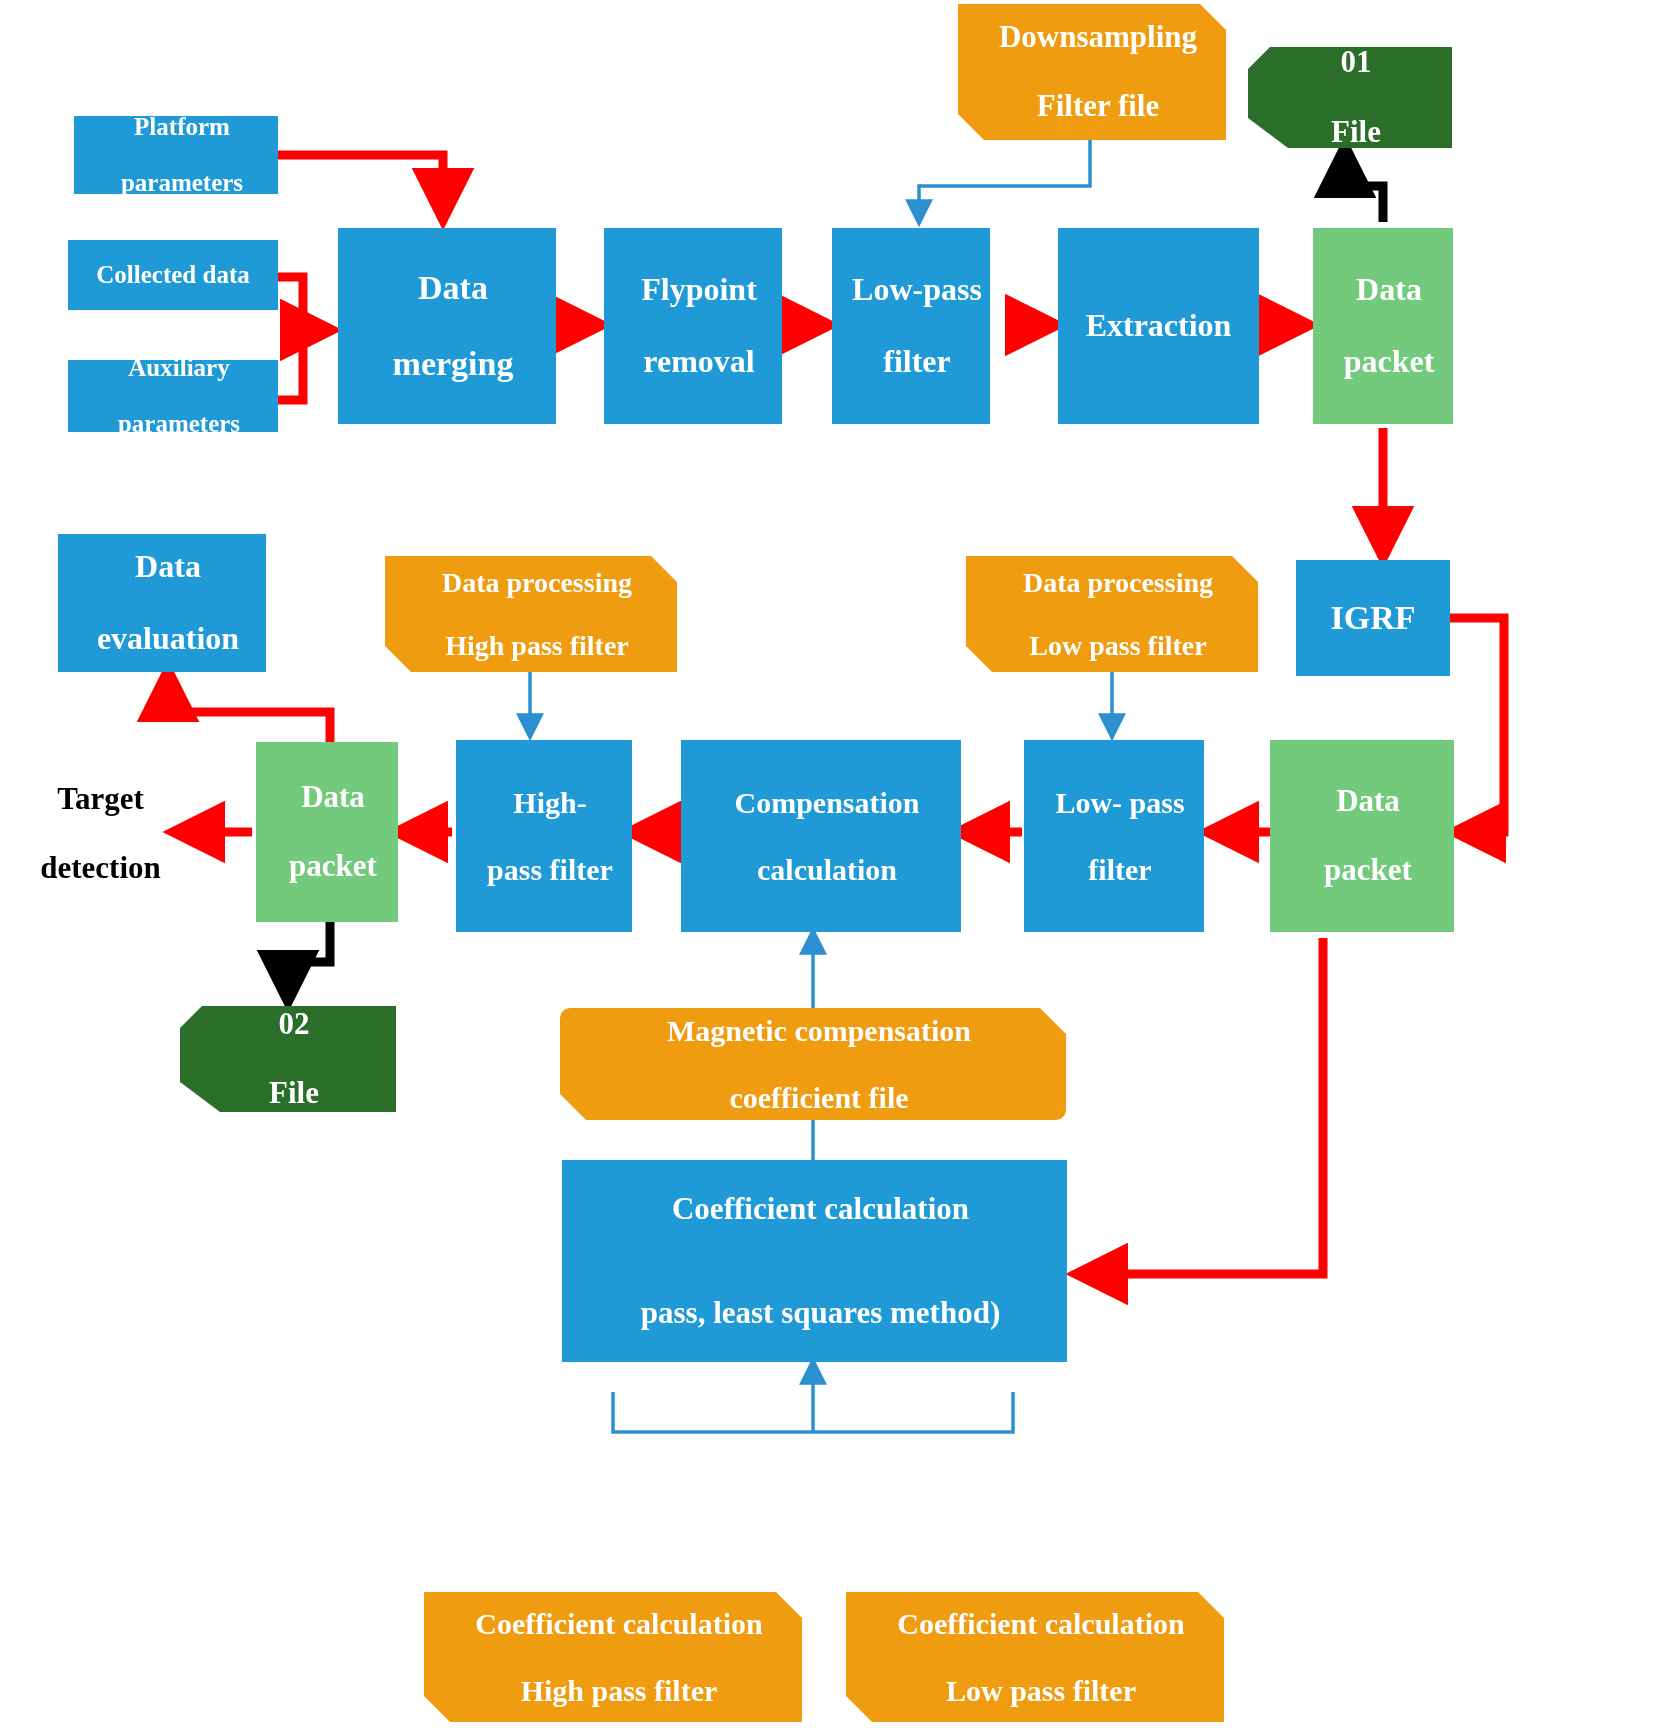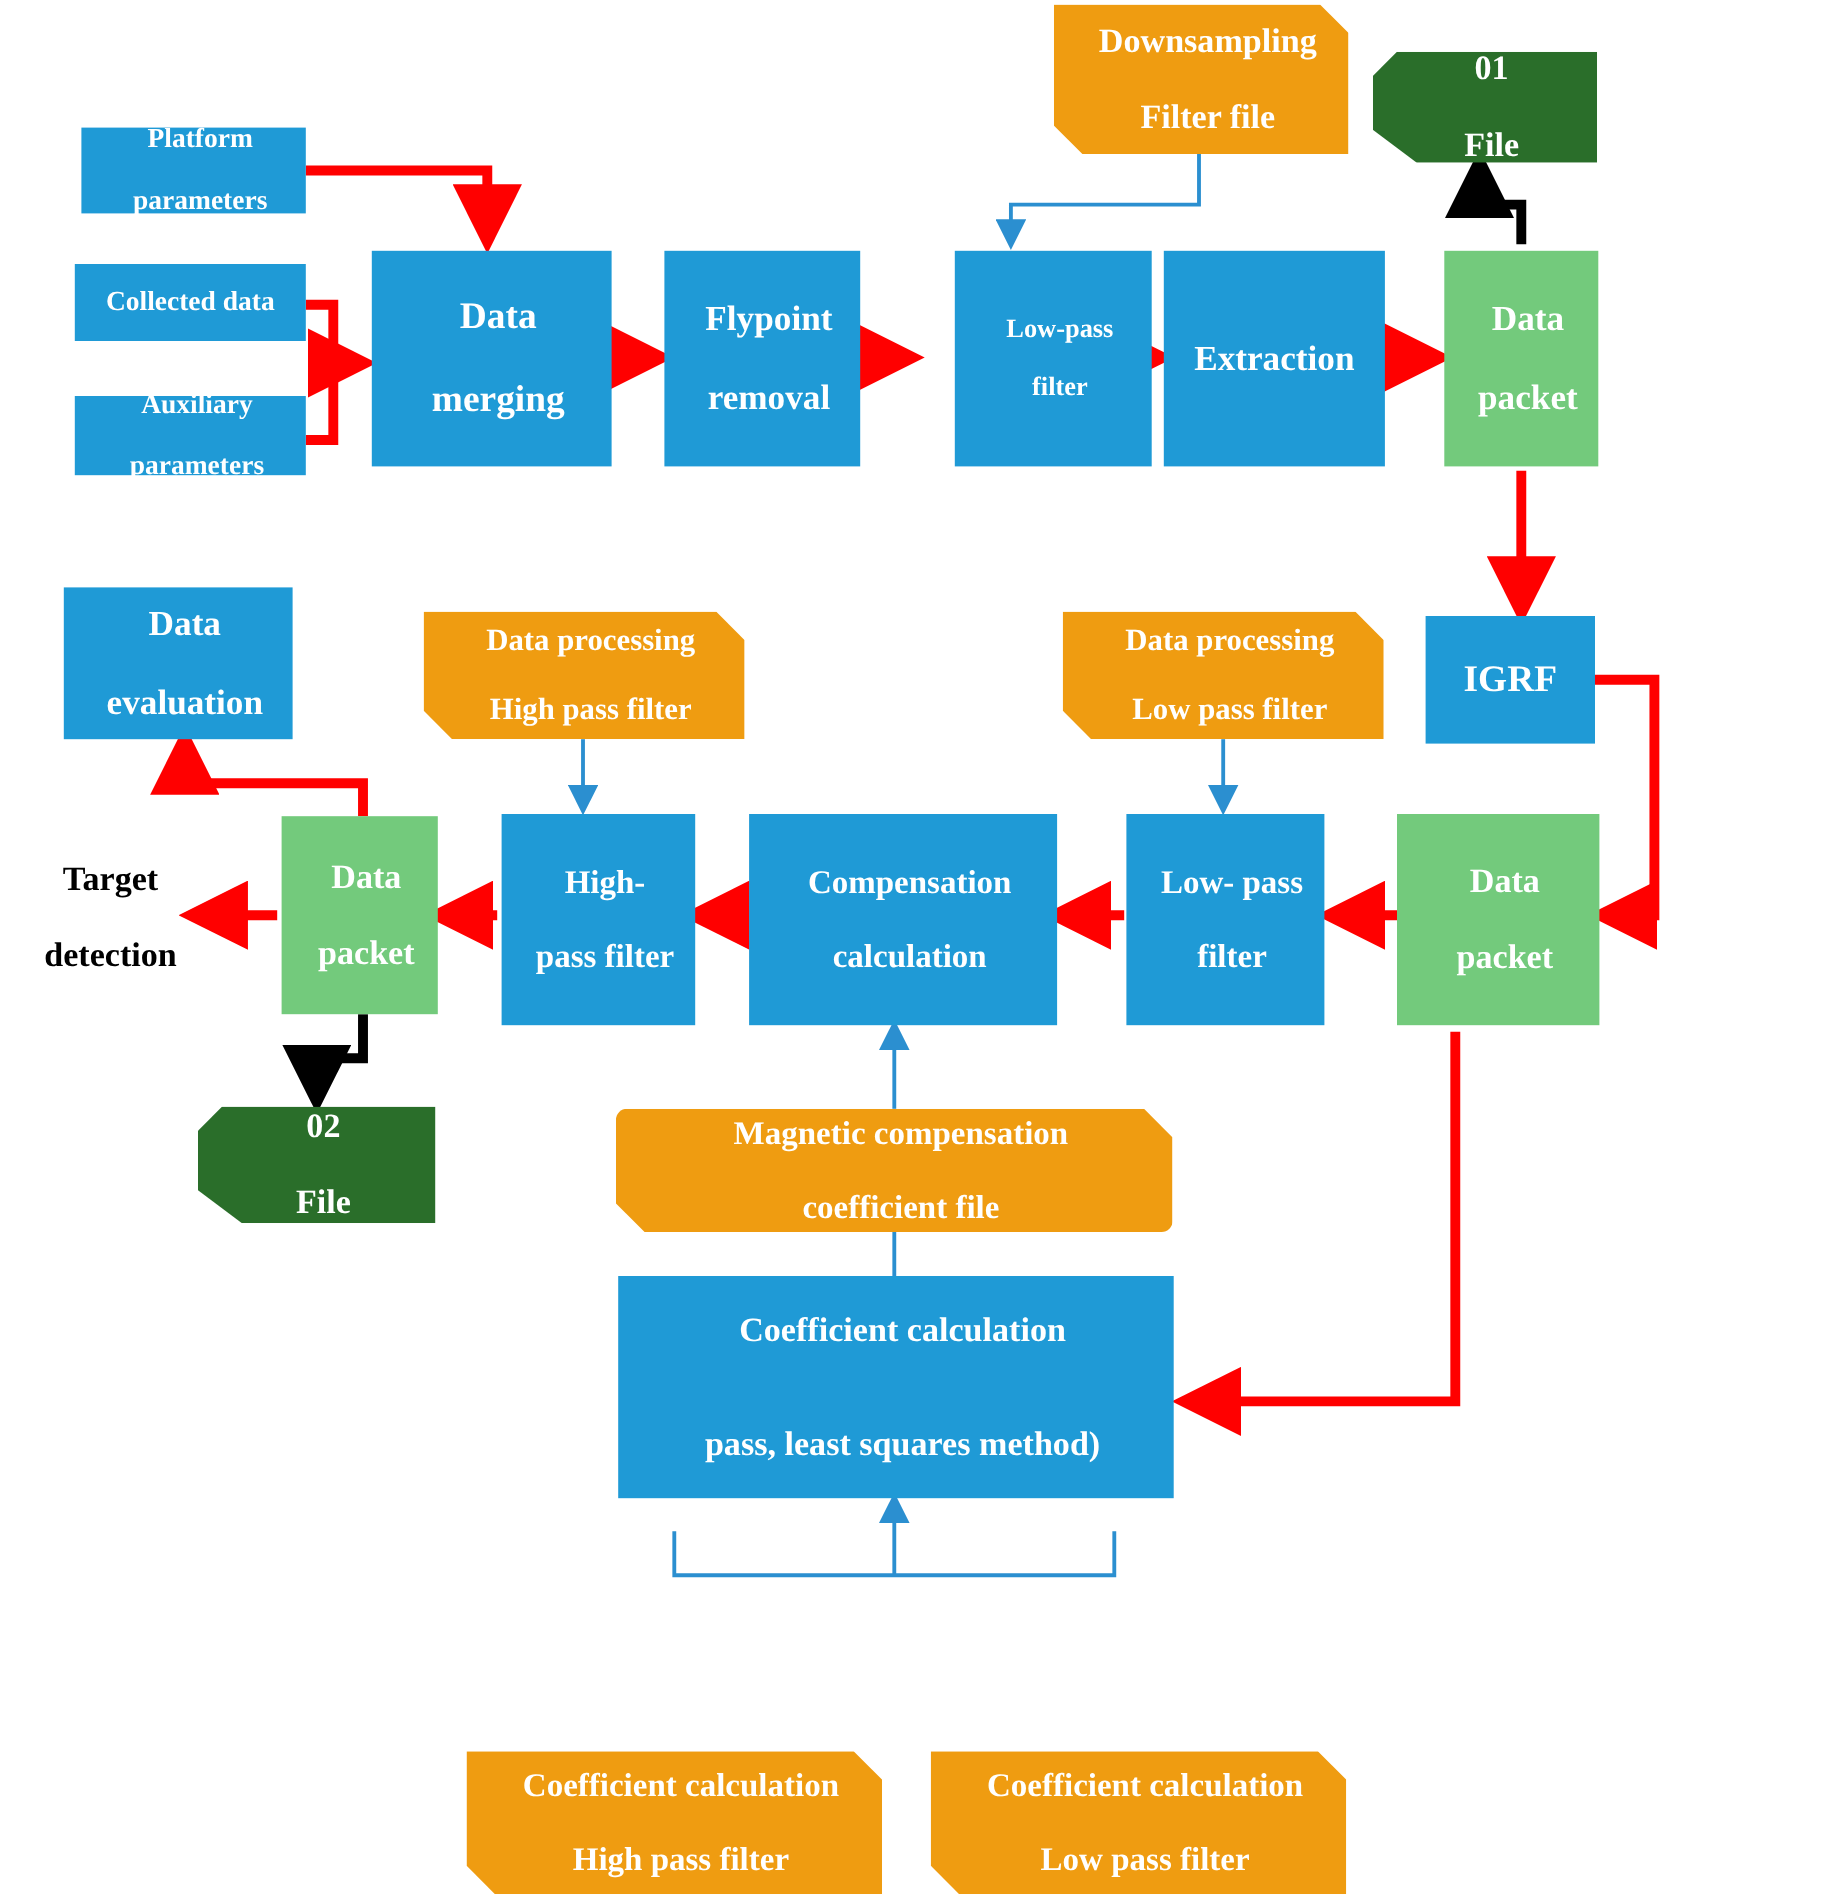--- a/index.html
+++ b/index.html
@@ -112,21 +112,21 @@
   <div class="node blue" style="left:338px;top:228px;width:218px;height:196px;font-size:34px;">
     <span><span>Data</span><br>
     <span>merging</span></span>
   </div>
 
   <div class="node blue" style="left:604px;top:228px;width:178px;height:196px;font-size:32px;justify-content:flex-end;">
     <span><span>Flypoint</span><br>
     <span>removal</span></span>
   </div>
 
-  <div class="node blue" style="left:832px;top:228px;width:179px;height:196px;font-size:24px;margin-left:36px;">
+  <div class="node blue" style="left:832px;top:228px;width:158px;height:196px;font-size:32px;">
     <span><span>Low-pass</span><br>
     <span>filter</span></span>
   </div>
 
   <div class="node blue" style="left:1058px;top:228px;width:201px;height:196px;font-size:32px;align-items:center;">
     <span>Extraction</span>
   </div>
 
   <div class="node green" style="left:1313px;top:228px;width:140px;height:196px;font-size:32px;">
     <span><span>Data</span><br>

